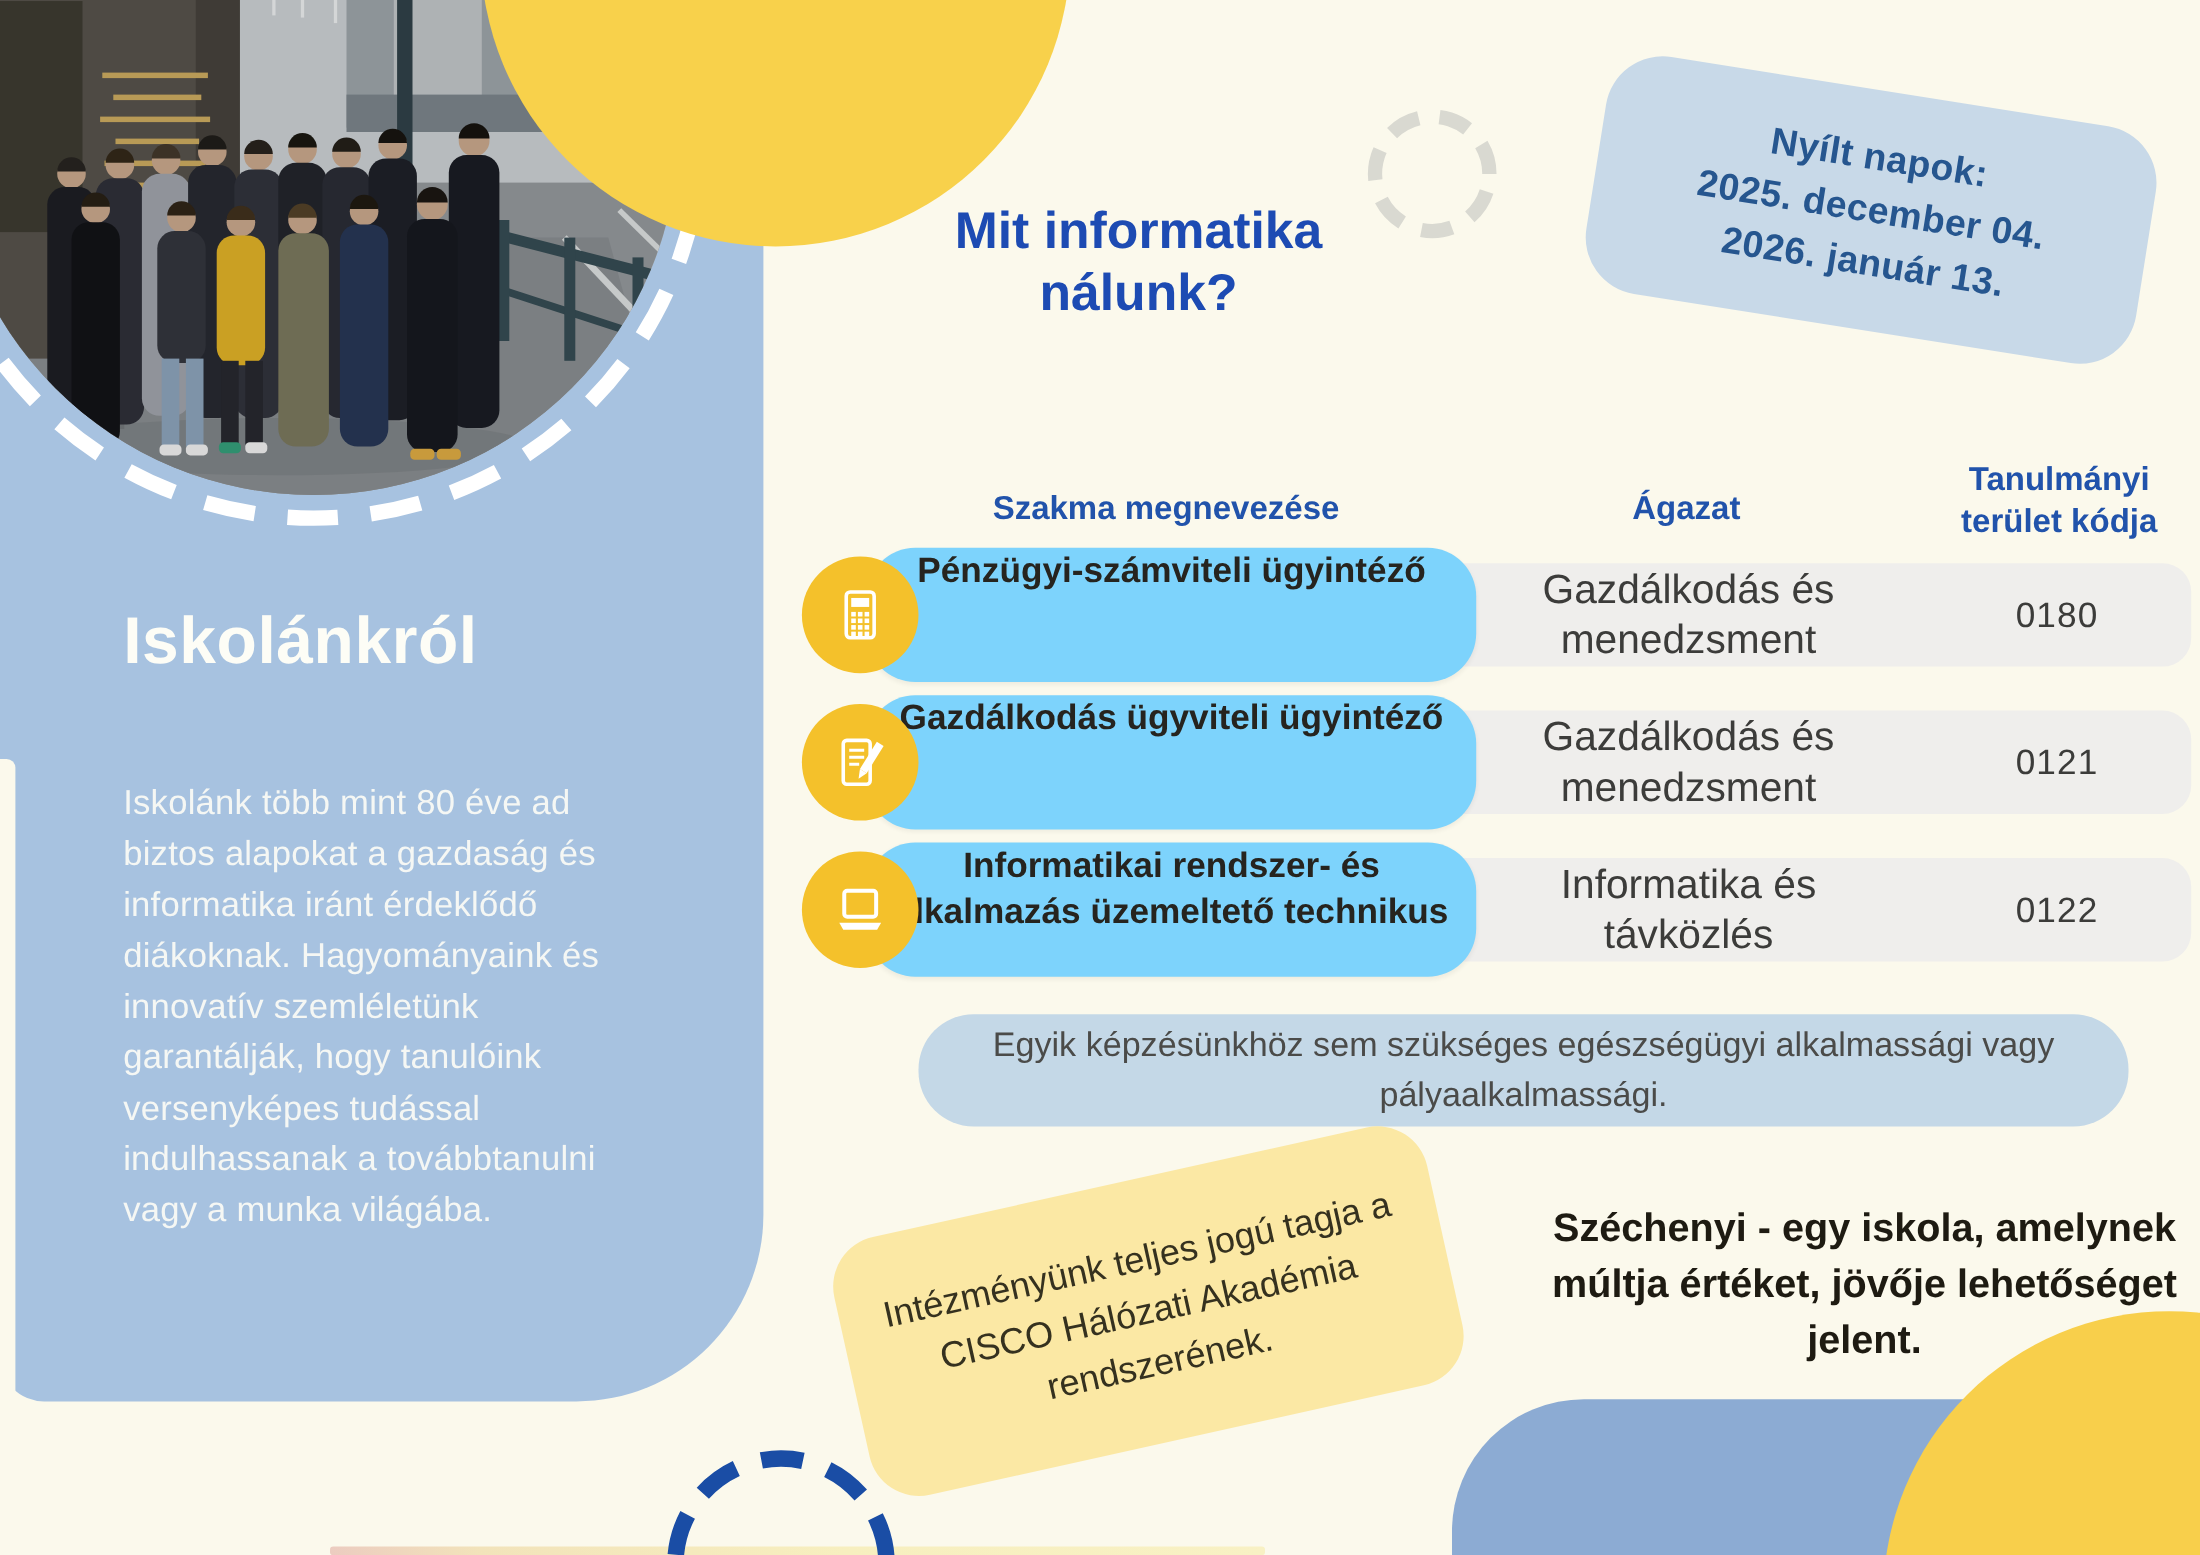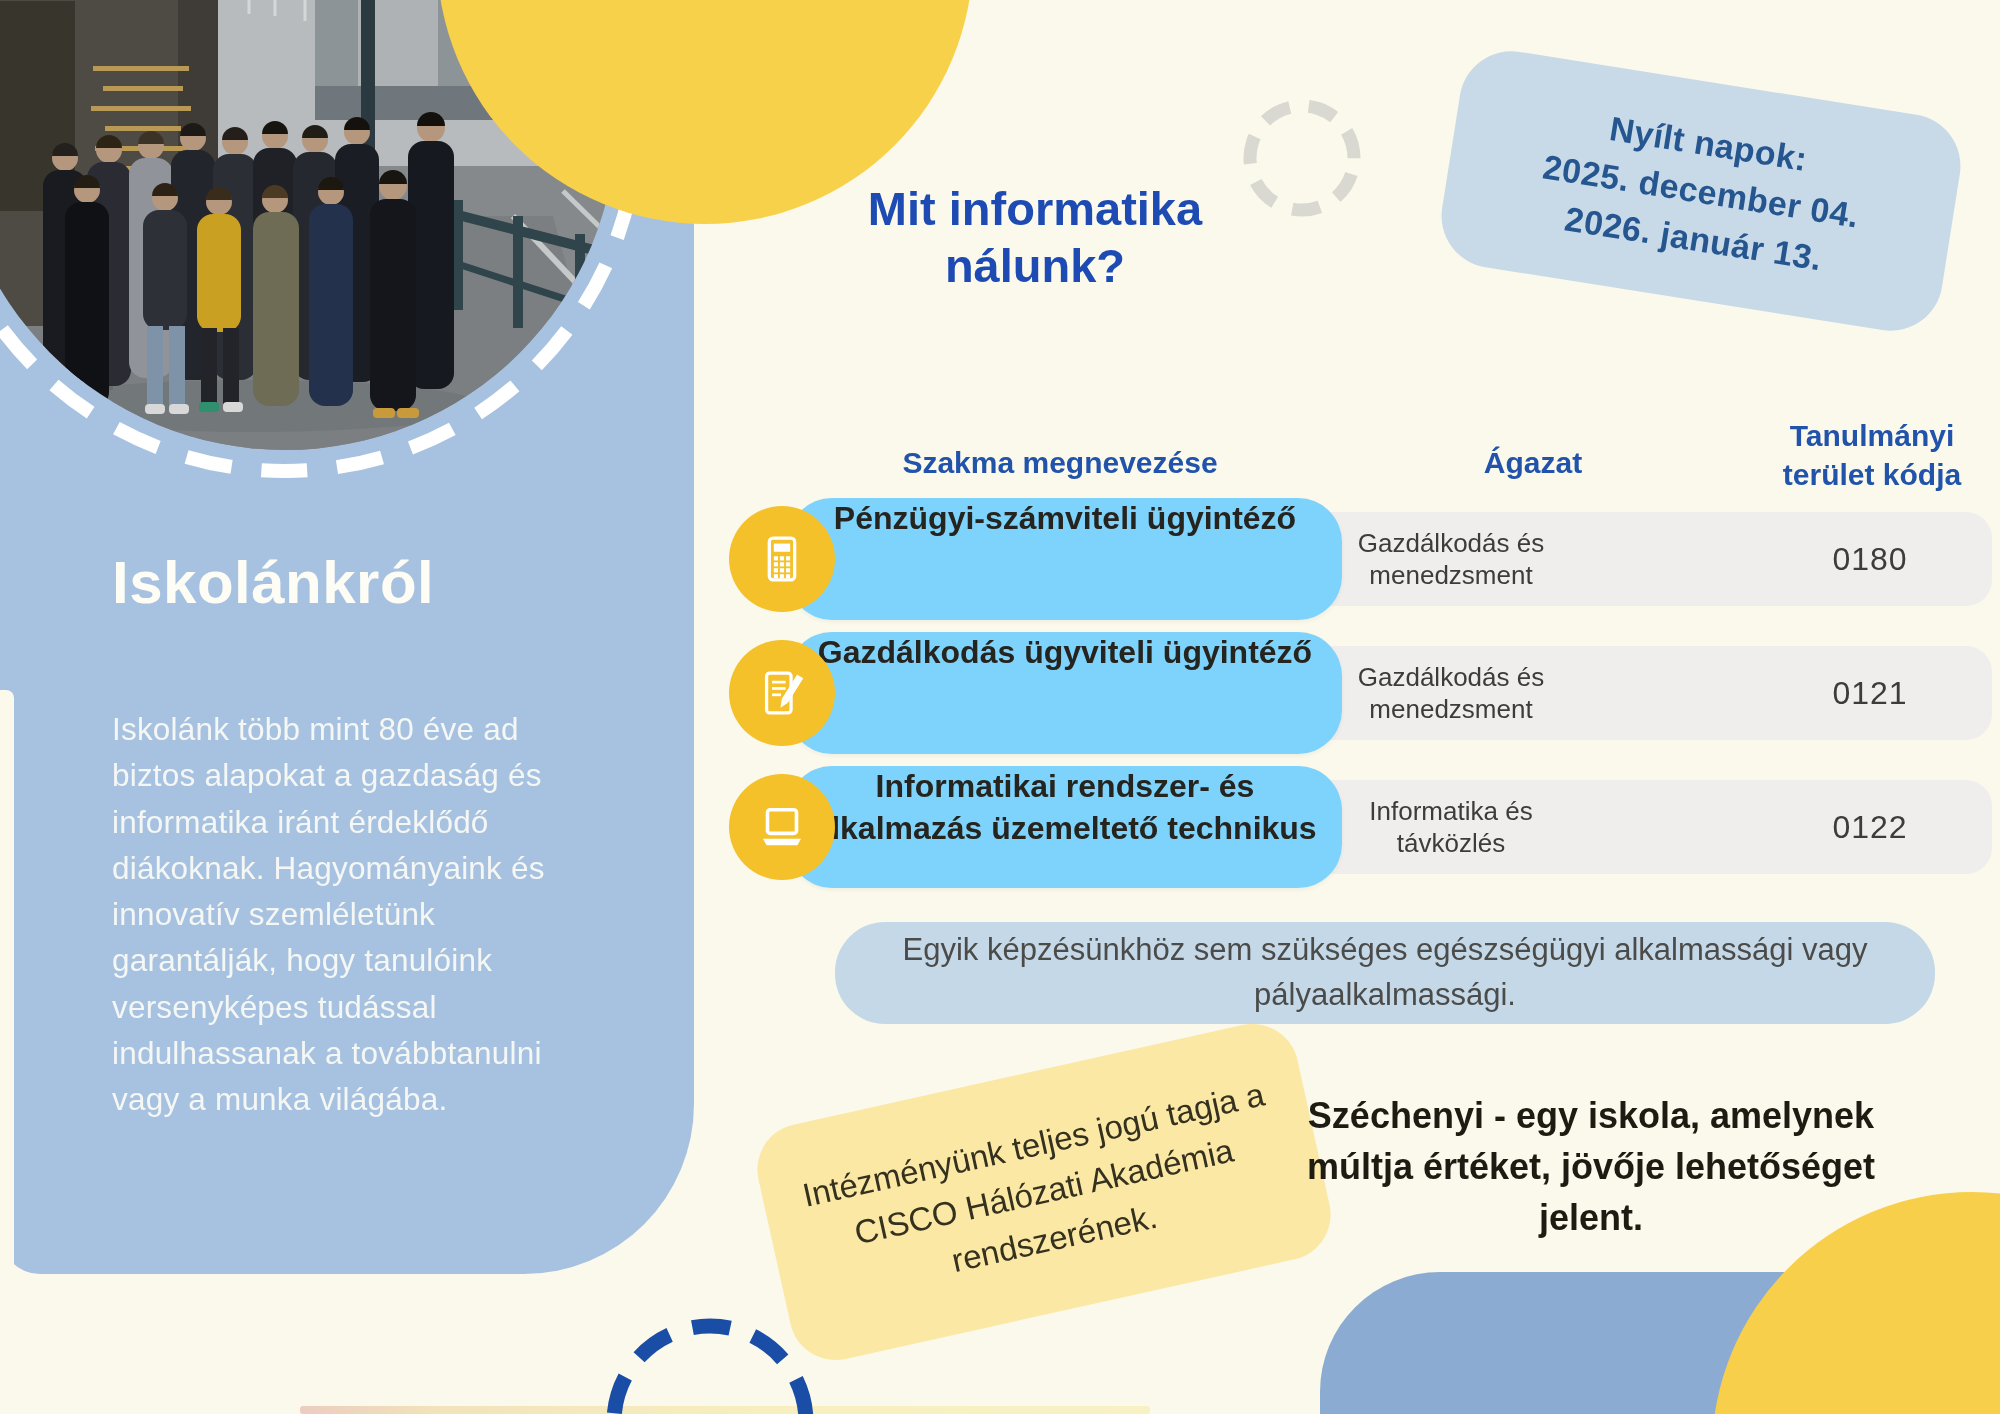--- a/index.html
+++ b/index.html
@@ -59,38 +59,38 @@
   .row .strip{position:absolute;left:800px;top:14px;width:1192px;height:94px;
               background:#efeeec;border-radius:14px 26px 26px 14px;}
   .row .pill{position:absolute;left:788px;top:0;width:554px;height:122px;
              background:#7dd3fc;border-radius:44px;display:flex;align-items:flex-start;
              justify-content:center;box-shadow:0 2px 4px rgba(0,0,0,.05);}
   .row .pill .nm{width:540px;text-align:center;font-size:32px;font-weight:bold;
                  color:#26241f;line-height:1.3;}
   .row .icn{position:absolute;left:729px;top:8px;width:106px;height:106px;
             border-radius:50%;background:#f4c12b;display:flex;align-items:center;
             justify-content:center;}
-  .row .sector{position:absolute;left:1316px;top:14px;width:270px;height:94px;
+  .row .sector{position:absolute;left:1400px;top:14px;width:270px;height:94px;
                display:flex;align-items:center;justify-content:center;text-align:center;
-               font-size:26px;color:#3c3c3a;line-height:1.25;}
+               font-size:37px;color:#3c3c3a;line-height:1.25;}
   .row .code{position:absolute;left:1780px;top:14px;width:180px;height:94px;
              display:flex;align-items:center;justify-content:center;
              font-size:32px;color:#3c3c3a;letter-spacing:1px;}
   #row-0{top:498px;} #row-1{top:632px;} #row-2{top:766px;}
 
   .note{left:835px;top:922px;width:1100px;height:102px;background:#c4d8e7;
         border-radius:50px;display:flex;align-items:center;justify-content:center;}
   .note div{width:1020px;text-align:center;font-size:31px;color:#4b4b49;line-height:1.45;}
 
   .cisco{left:768px;top:1072px;width:552px;height:240px;background:#fbe8a4;
          border-radius:46px;transform:rotate(-12.5deg);
          display:flex;align-items:center;justify-content:center;}
   .cisco div{width:505px;text-align:center;font-size:33px;color:#35311f;line-height:1.45;}
 
-  .slogan{left:1296px;top:1090px;width:590px;text-align:center;font-size:36px;
+  .slogan{left:1400px;top:1090px;width:590px;text-align:center;font-size:36px;
           font-weight:bold;color:#1e1b12;line-height:1.42;}
 </style>
 </head>
 <body>
 
 <div id="canvas">
 
   <div class="abs panel"></div>
 
   <svg class="abs ring" width="840" height="800" viewBox="0 0 840 800">

